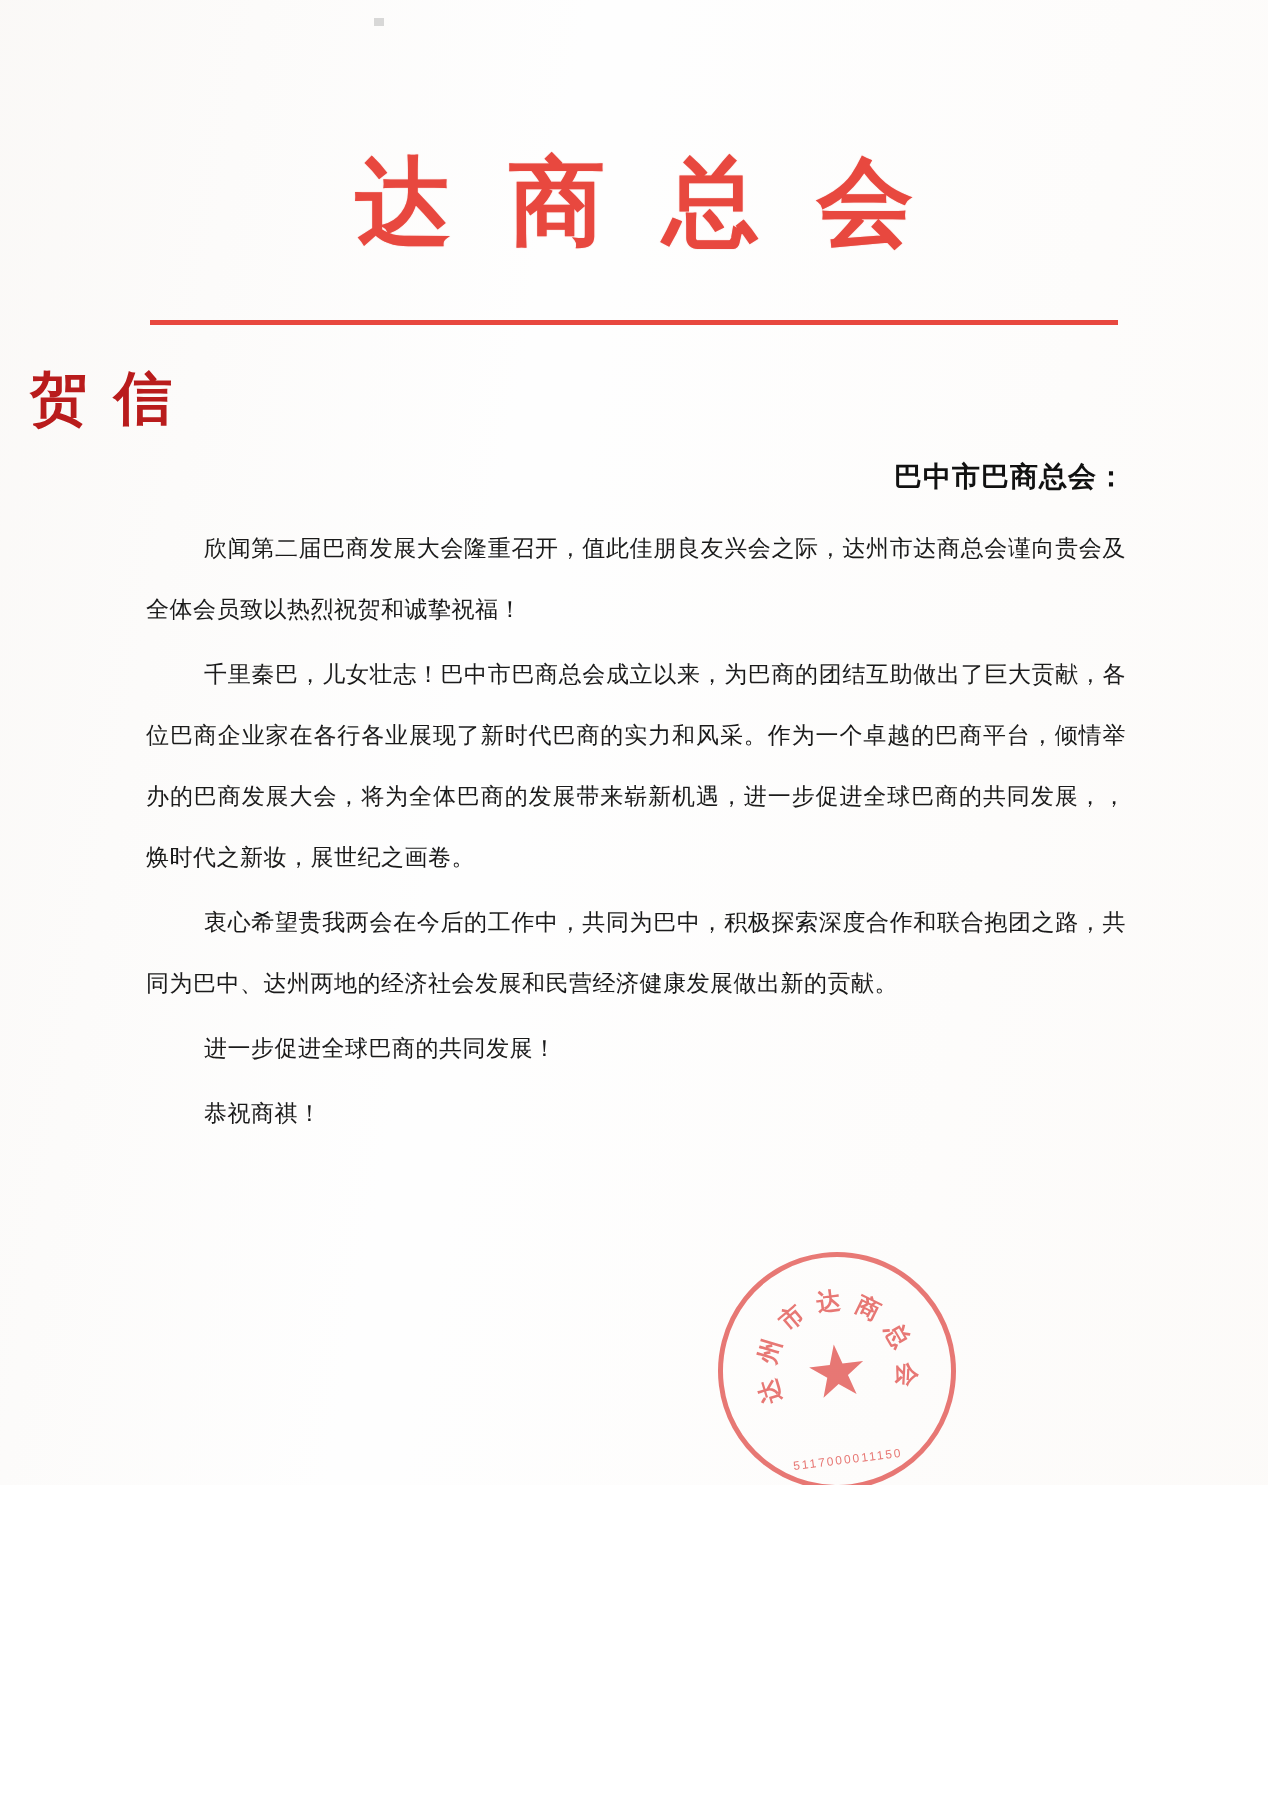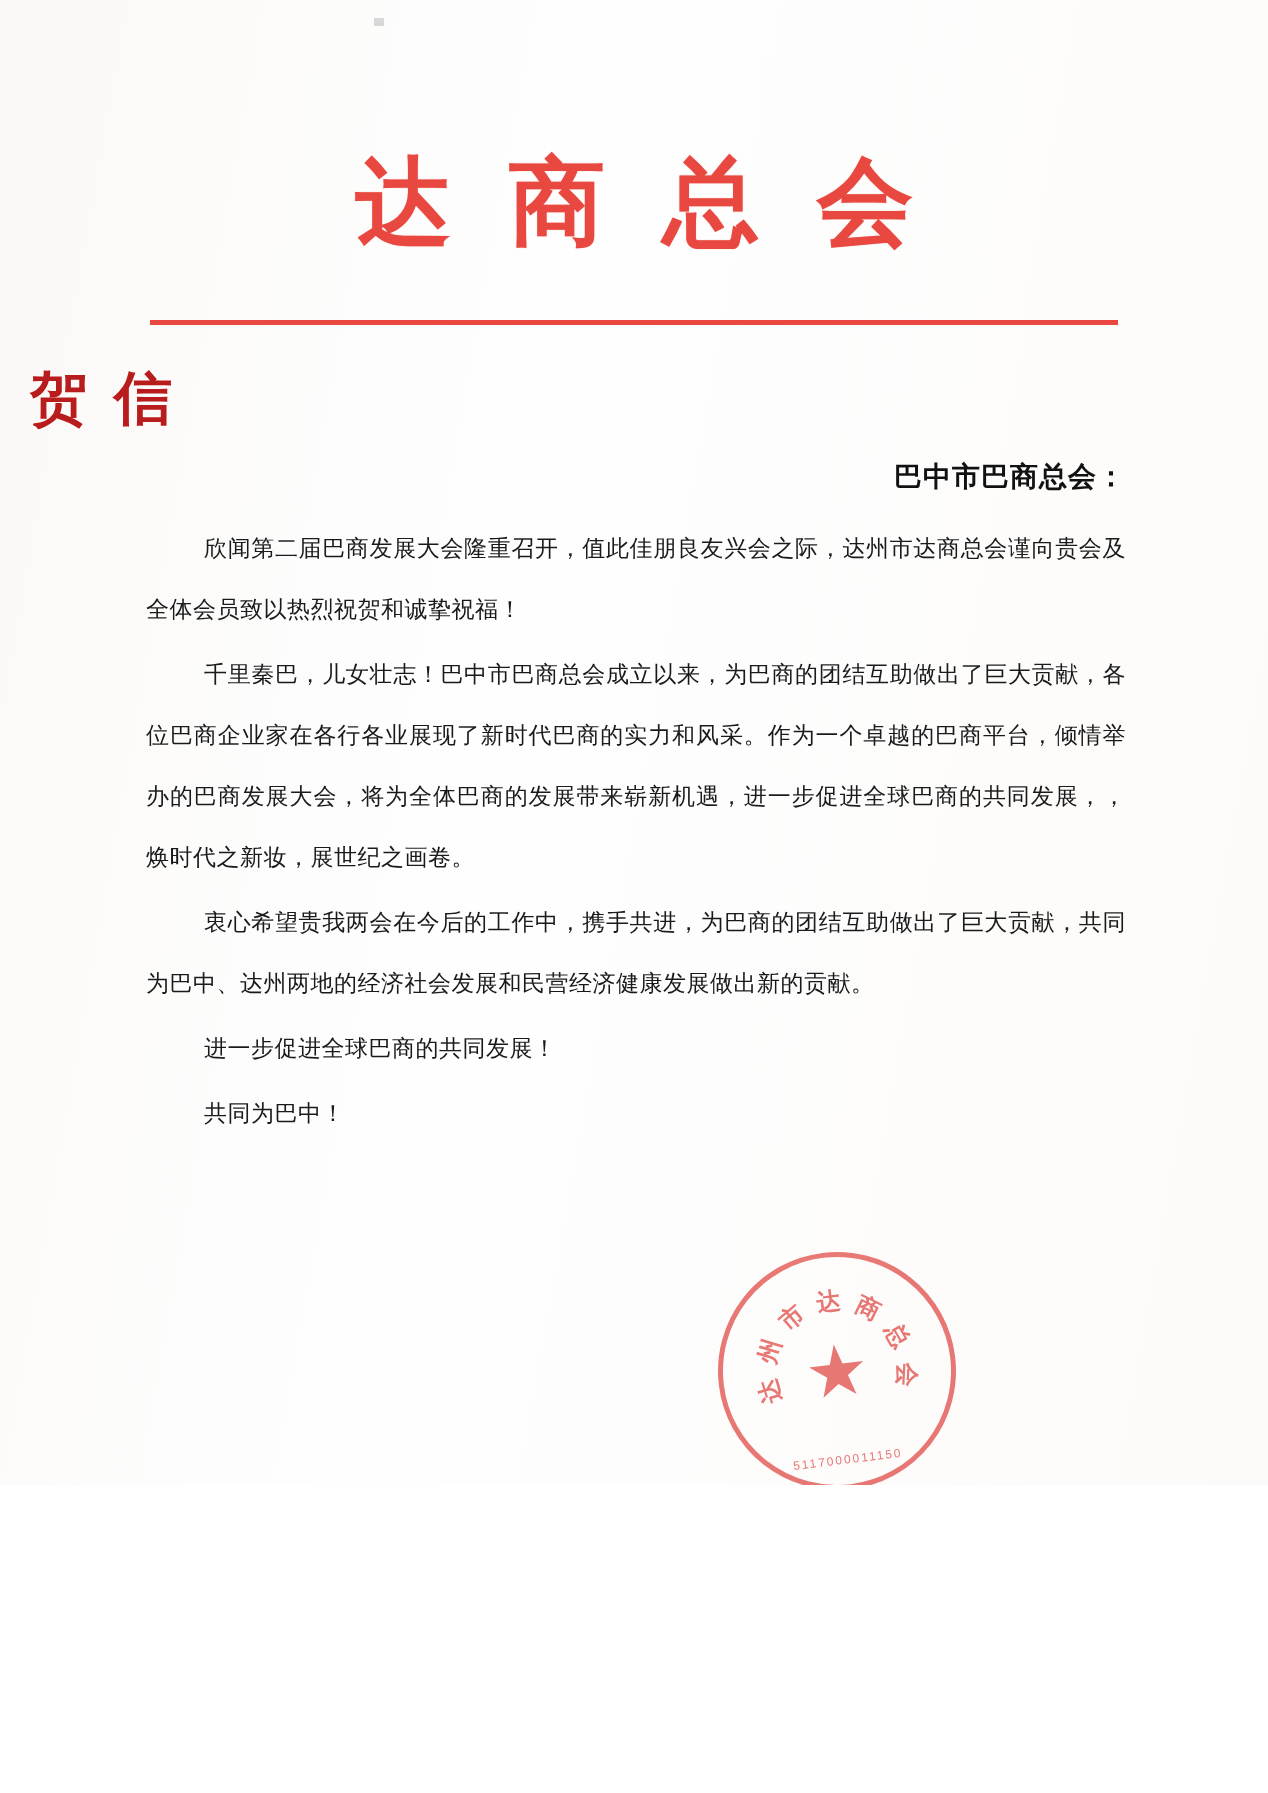--- a/index.html
+++ b/index.html
@@ -210,23 +210,23 @@
   </div>
 
   <div class="header-rule"></div>
 
   <div class="doc-title">贺信</div>
 
   <div class="body-wrap">
     <div class="salutation">巴中市巴商总会：</div>
     <p class="para">欣闻第二届巴商发展大会隆重召开，值此佳朋良友兴会之际，达州市达商总会谨向贵会及全体会员致以热烈祝贺和诚挚祝福！</p>
     <p class="para">千里秦巴，儿女壮志！巴中市巴商总会成立以来，为巴商的团结互助做出了巨大贡献，各位巴商企业家在各行各业展现了新时代巴商的实力和风采。作为一个卓越的巴商平台，倾情举办的巴商发展大会，将为全体巴商的发展带来崭新机遇，进一步促进全球巴商的共同发展，，焕时代之新妆，展世纪之画卷。</p>
-    <p class="para">衷心希望贵我两会在今后的工作中，携手共进，为巴商的团结互助做出了巨大贡献，共同为巴中、达州两地的经济社会发展和民营经济健康发展做出新的贡献。</p>
+    <p class="para">衷心希望贵我两会在今后的工作中，共同为巴中，积极探索深度合作和联合抱团之路，共同为巴中、达州两地的经济社会发展和民营经济健康发展做出新的贡献。</p>
     <p class="para short-para">进一步促进全球巴商的共同发展！</p>
-    <p class="para short-para">共同为巴中！</p>
+    <p class="para short-para">恭祝商祺！</p>
   </div>
 
   <div class="seal">
     <div class="seal-inner">
       <div class="seal-top-text" id="seal-arc">
           <span class="seal-char" style="transform: rotate(-100deg) translate(-50%, -86px) rotate(0deg);">达</span>
           <span class="seal-char" style="transform: rotate(-66.6667deg) translate(-50%, -86px) rotate(0deg);">州</span>
           <span class="seal-char" style="transform: rotate(-33.3333deg) translate(-50%, -86px) rotate(0deg);">市</span>
           <span class="seal-char" style="transform: rotate(0deg) translate(-50%, -86px) rotate(0deg);">达</span>
           <span class="seal-char" style="transform: rotate(33.3333deg) translate(-50%, -86px) rotate(0deg);">商</span>

